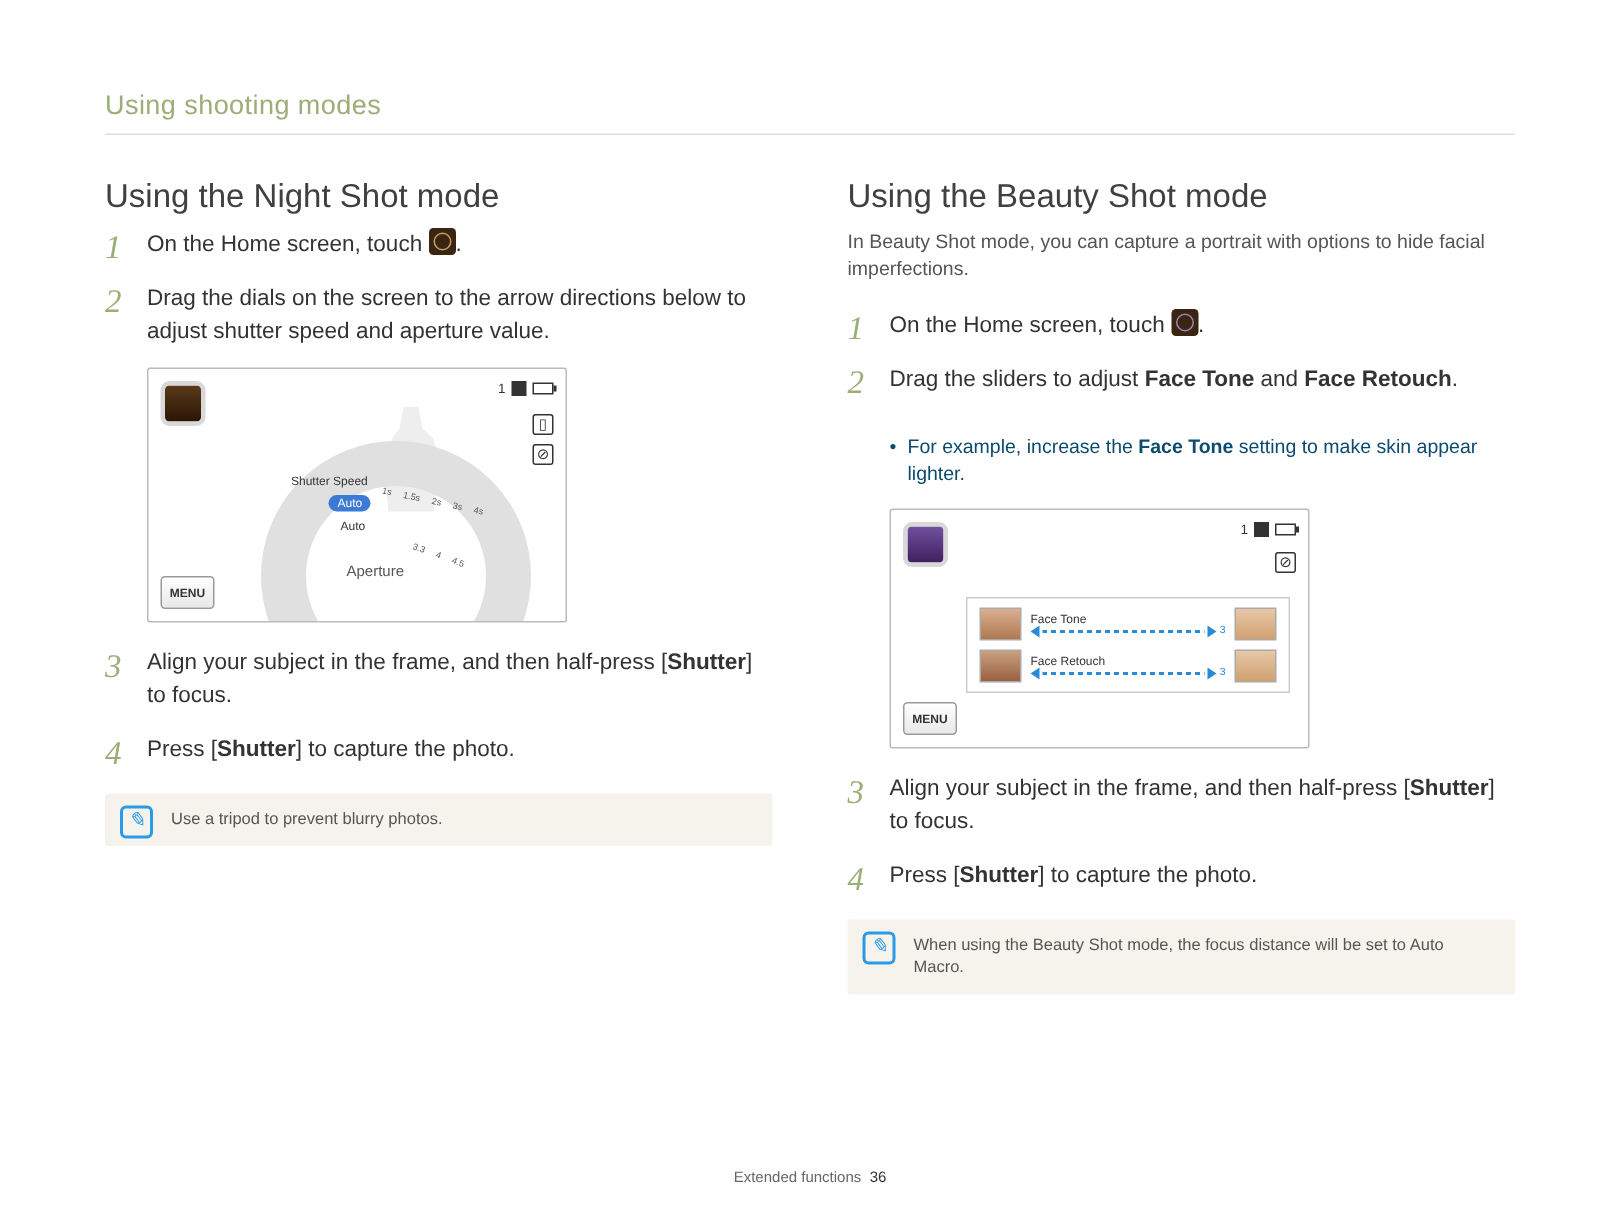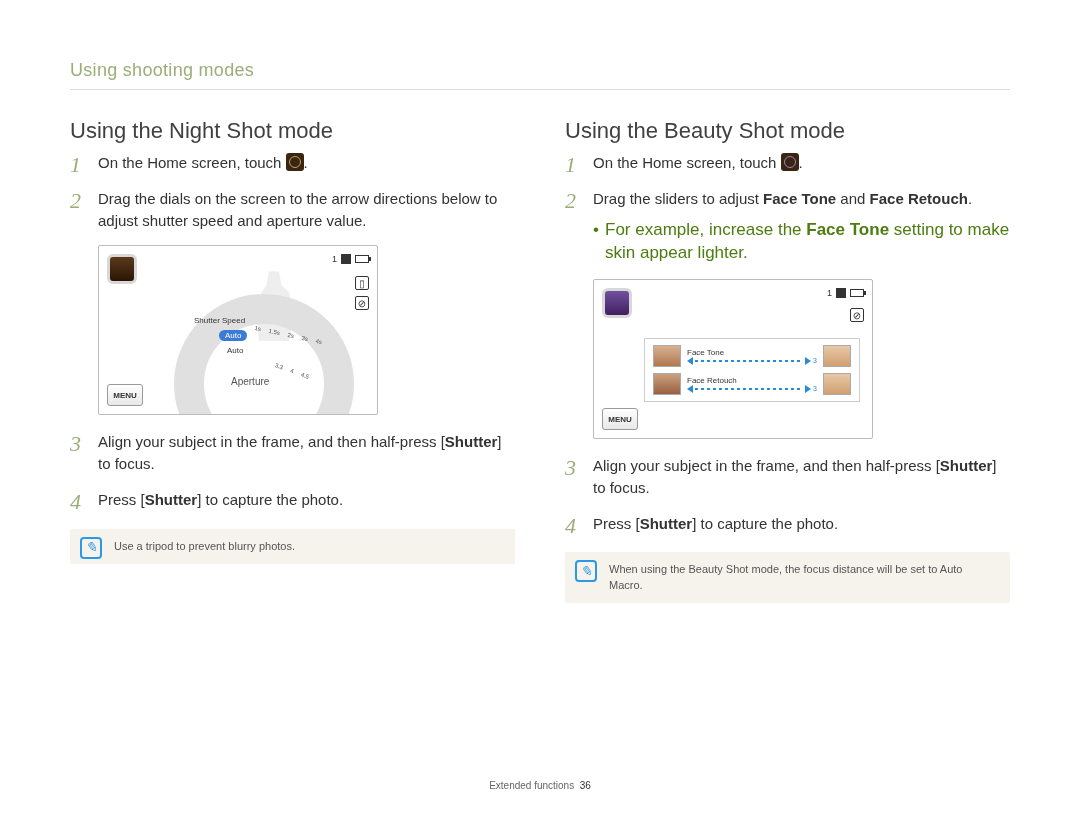--- a/index.html
+++ b/index.html
@@ -78,25 +78,25 @@
     content: "";
     position: absolute;
     inset: 3px;
     border: 1px solid #bfa060;
     border-radius: 50%;
   }
   .step-icon.beauty::after {
     border-color: #a080c0;
   }
   .sub-bullet {
-    font-size: 17px;
-    color: #4d7c0f;
+    font-size: 13px;
+    color: #0c4a6e;
     padding-left: 12px;
     position: relative;
-    margin-top: 8px;
+    margin-top: 25px;
     line-height: 1.4;
   }
   .sub-bullet::before {
     content: "•";
     position: absolute;
     left: 0;
   }
   .screen-figure {
     border: 1px solid #bbb;
     border-radius: 2px;
@@ -293,20 +293,21 @@
     </ol>
 
     <div class="tip-box">
       <span class="tip-icon">✎</span>
       <span>Use a tripod to prevent blurry photos.</span>
     </div>
   </div>
 
   <div class="col">
     <h2 class="section-title">Using the Beauty Shot mode</h2>
+    <p class="intro">In Beauty Shot mode, you can capture a portrait with options to hide facial imperfections.</p>
 
     <ol class="steps">
       <li>
         <span>On the Home screen, touch </span><span class="step-icon beauty"></span><span>.</span>
       </li>
       <li>
         <span>Drag the sliders to adjust </span><b>Face Tone</b><span> and </span><b>Face Retouch</b><span>.</span>
         <div class="sub-bullet">
           <span>For example, increase the </span><b>Face Tone</b><span> setting to make skin appear lighter.</span>
         </div>

